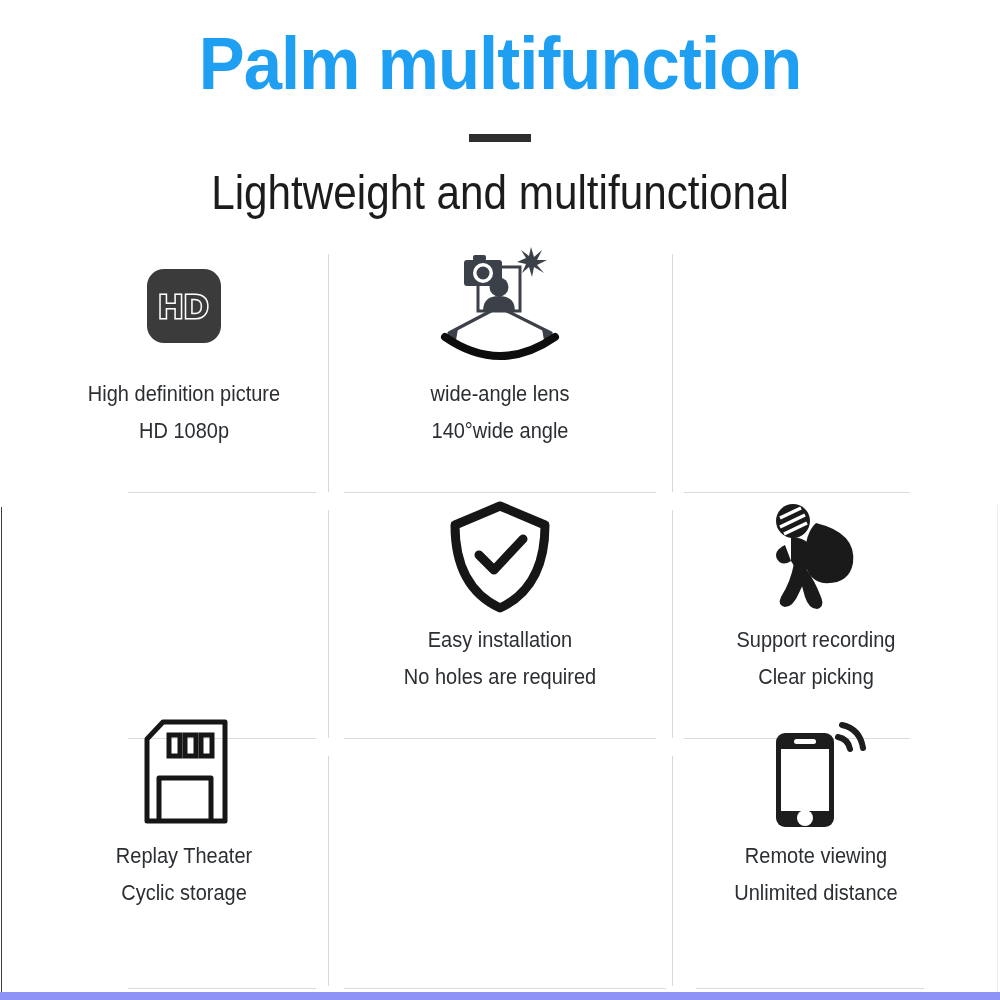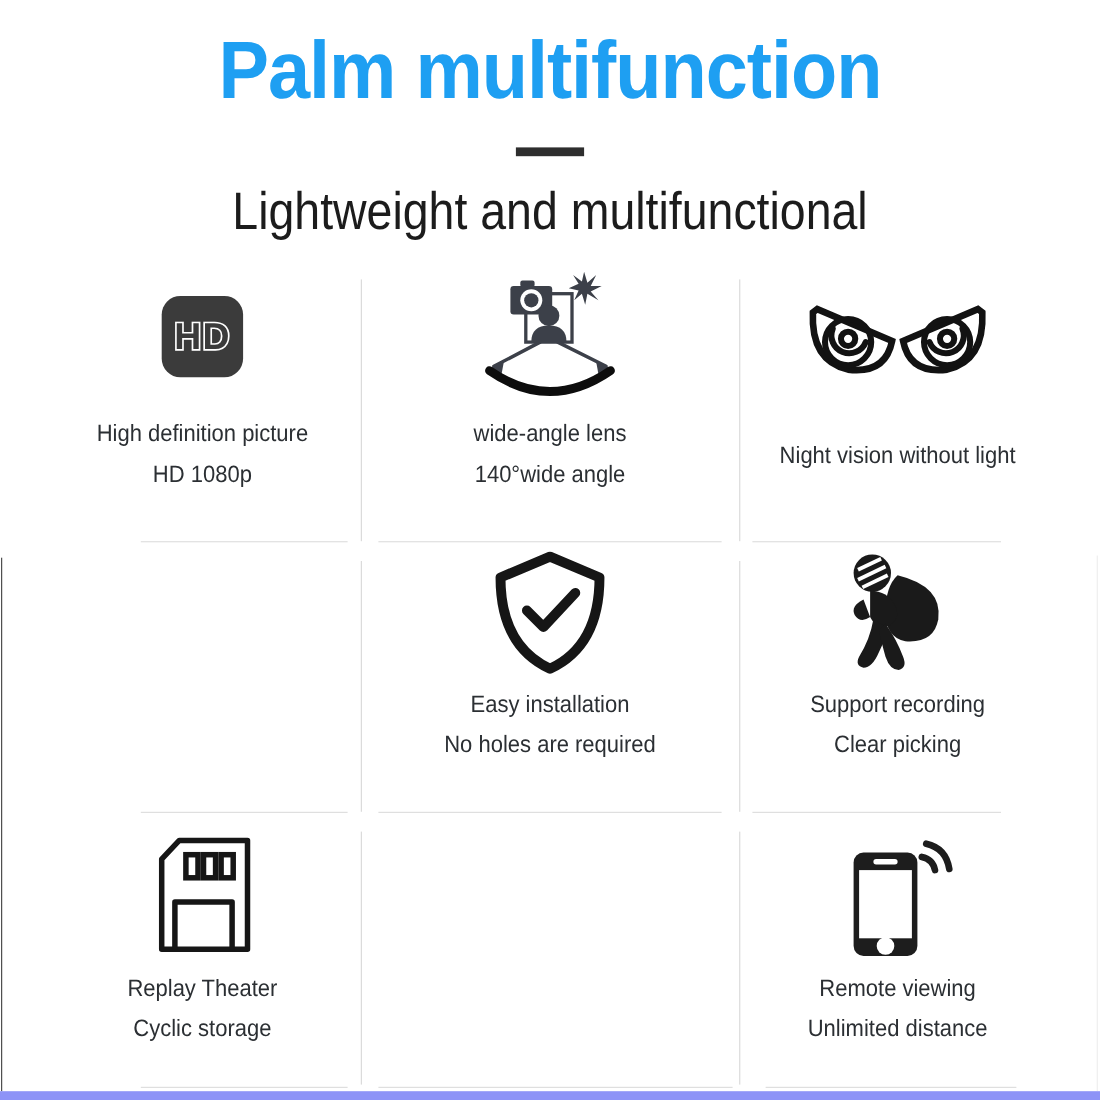--- a/index.html
+++ b/index.html
@@ -96,21 +96,21 @@
     white-space: nowrap;
   }
 
   
   .col-0 { left: 40px;  width: 288px; }
   .col-1 { left: 328px; width: 344px; }
   .col-2 { left: 672px; width: 288px; }
 
   .row-0 { top: 0px;   height: 256px; }
   .row-1 { top: 256px; height: 246px; }
-  .row-2 { top: 514px; height: 250px; }
+  .row-2 { top: 472px; height: 250px; }
 
   
   .vline {
     position: absolute;
     width: 1px;
     background: #d8d8d8;
   }
   .hline {
     position: absolute;
     height: 1px;
@@ -238,39 +238,20 @@
             <polygon points="132,95 117,88 119,99"></polygon>
           </g>
 
           <path d="M20 96 Q75 134 130 96" fill="none" stroke="#0d0d0d" stroke-width="8" stroke-linecap="round"></path>
         </svg>
       </div>
       <div class="cell-caption">wide-angle lens</div>
       <div class="cell-caption">140°wide angle</div>
     </div>
 
-    <div class="cell col-2 row-0">
-      <div class="icon-wrap" style="height:160px;">
-        <svg width="170" height="100" viewBox="0 0 170 100">
-          <g fill="none" stroke="#121212" stroke-width="5.5" stroke-linecap="round">
-
-            <path d="M8 18 Q6 62 40 70 Q74 74 80 44 L12 15 Z" fill="#ffffff" stroke-width="6"></path>
-            <circle cx="40" cy="45" r="21"></circle>
-            <path d="M26 33 A15 15 0 1 0 56 45"></path>
-            <circle cx="40" cy="42" r="6.5"></circle>
-
-            <path d="M162 18 Q164 62 130 70 Q96 74 90 44 L158 15 Z" fill="#ffffff" stroke-width="6"></path>
-            <circle cx="130" cy="45" r="21"></circle>
-            <path d="M144 33 A15 15 0 1 1 114 45"></path>
-            <circle cx="130" cy="42" r="6.5"></circle>
-          </g>
-        </svg>
-      </div>
-      <div class="cell-caption">Night vision without light</div>
-    </div>
 
 
     <div class="cell col-2 row-1">
       <div class="icon-wrap" style="height:130px;">
         <svg width="110" height="112" viewBox="0 0 110 112">
 
           <path d="M55 22 Q96 32 92 62 Q88 84 62 82 Q44 78 44 56 Q44 32 55 22 Z" fill="#1a1a1a"></path>
 
           <circle cx="32" cy="20" r="17" fill="#1a1a1a"></circle>
           <g stroke="#ffffff" stroke-width="3.4">

